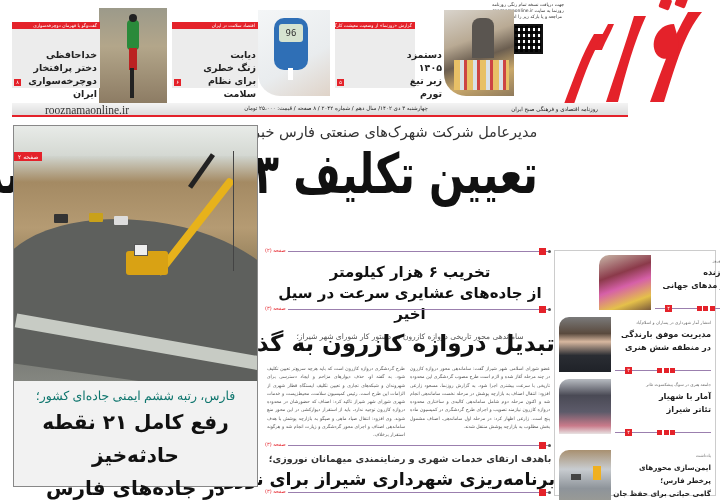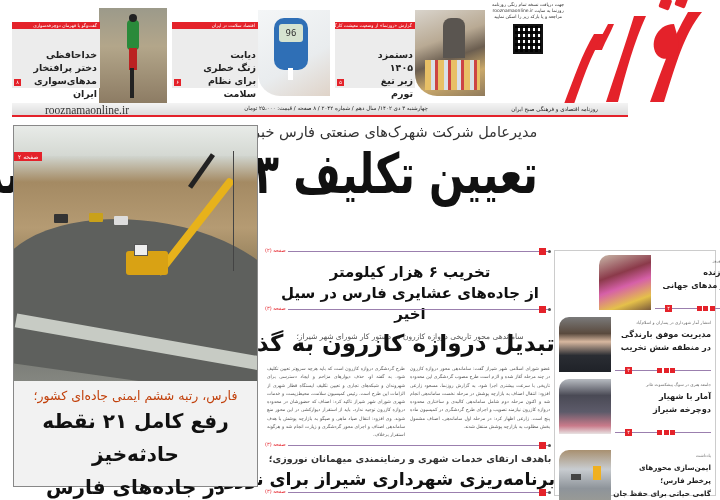--- a/index.html
+++ b/index.html
@@ -41,21 +41,21 @@
     .left-photo .road { position:absolute; left:-20px; top:95px; width:300px; height:160px; border-radius: 50% 50% 0 0; background:#5e605d; transform: rotate(8deg); }
     .left-photo .road2 { position:absolute; left:40px; top:125px; width:210px; height:90px; border-radius: 50%; background:#a6906a; transform: rotate(6deg); }
     .left-photo .rail { position:absolute; left:0; top:210px; width:260px; height:14px; background:#c7cbc4; transform: rotate(10deg); }
     .crane-arm { position:absolute; left:140px; top:28px; width:8px; height:120px; background:#e7b21b; transform: rotate(38deg); transform-origin: bottom; border-radius:3px; }
     .crane-arm-top { position:absolute; left:185px; top:25px; width:5px; height:40px; background:#222; transform: rotate(35deg); }
     .crane-body { position:absolute; left:112px; top:125px; width:42px; height:24px; background:#d9a214; border-radius: 3px; }
     .crane-cab { position:absolute; left:120px; top:118px; width:14px; height:12px; background:#eee; border: 1px solid #555; }
     .truck { position:absolute; height:9px; width:14px; background:#333; border-radius:1px; }
     .left-tag { position:absolute; left:0; top:26px; background:#e4222a; color:#fff; font-size:6px; padding:1px 4px; }
     .left-text { position:absolute; left:0; top:258px; width:243px; text-align:center; }
-    .left-kicker { font-size: 12.5px; color: #c2410c; margin-top: 4px; }
+    .left-kicker { font-size: 12.5px; color: #0f766e; margin-top: 4px; font-family: Liberation Serif, serif; }
     .left-title { font-size: 20px; font-weight: bold; color: #111; line-height: 33px; margin-top: 2px; }
 
     
     .sep { height: 1px; background: #9b7fae; }
     .sep .pg { position:absolute; left:0; top:-4px; font-size:5px; color:#e4222a; background:#fff; padding-right:2px; }
     .sep .dot { position:absolute; right:4px; top:-3px; width:7px; height:7px; background:#e4222a; }
     .sep .tip { position:absolute; right:-1px; top:-1px; width:3px; height:3px; background:#555; border-radius:50%; }
     .story2-title { font-size: 15px; font-weight: bold; text-align: center; line-height: 21px; color: #111; }
     .story3-kicker { font-size: 7.5px; color: #555; text-align: center; }
     .story3-title { font-size: 23px; font-weight: bold; text-align: center; color: #111; white-space: nowrap; letter-spacing: -0.5px; }
@@ -86,21 +86,21 @@
     <path d="M40 40 C26 62 18 88 10 110 L0 110 C10 84 18 60 30 40 Z" fill="#e4222a"></path>
     <path d="M50 30 C44 44 40 50 38 56 L30 56 C34 48 40 38 44 30 Z" fill="#e4222a"></path>
   </svg>
 </div>
 
 <div class="abs tagline-qr">
   <div class="qr-text">جهت دریافت نسخه تمام رنگی روزنامه روزنما به سایت rooznamaonline.ir مراجعه و یا بارکد زیر را اسکن نمایید</div>
   <div class="qr"></div>
 </div>
 
-<div class="abs teaser" style="left:335px; width:150px;">
+<div class="abs teaser" style="left:335px; width:179px;">
   <div class="photo" style="right:0; background: linear-gradient(160deg,#d9d4cc 0%,#b9aa94 35%,#6b5e50 55%,#c9a86a 75%,#8f7a5c 100%);">
     <div style="position:absolute; left:28px; top:8px; width:22px; height:40px; background:#5a5550; border-radius:8px 8px 0 0;"></div>
     <div style="position:absolute; left:10px; top:50px; width:55px; height:30px; background: repeating-linear-gradient(90deg,#e8c066 0 6px,#d9e0e8 6px 10px,#c44 10px 13px);"></div>
   </div>
   <div class="box" style="left:0; width:80px;"></div>
   <div class="kicker" style="left:0; width:80px;">گزارش «روزنما» از وضعیت معیشت کارگران</div>
   <div class="ttl" style="right:72px; width:60px;">
     <div>دستمزد ۱۴۰۵</div>
     <div>زیر تیغ</div>
     <div>تورم</div>
@@ -129,21 +129,21 @@
     <div style="position:absolute; left:28px; top:12px; width:12px; height:30px; background:#2a8a3a; border-radius:4px;"></div>
     <div style="position:absolute; left:30px; top:6px; width:8px; height:8px; background:#222; border-radius:50%;"></div>
     <div style="position:absolute; left:30px; top:40px; width:8px; height:22px; background:#b22;"></div>
     <div style="position:absolute; left:31px; top:60px; width:4px; height:30px; background:#222;"></div>
   </div>
   <div class="box" style="left:0; width:88px;"></div>
   <div class="kicker" style="left:0; width:88px;">گفت‌وگو با قهرمان دوچرخه‌سواری</div>
   <div class="ttl" style="right:70px; width:85px;">
     <div>خداحافظی</div>
     <div>دختر پرافتخار</div>
-    <div>مدهای‌سواری ایران</div>
+    <div>دوچرخه‌سواری ایران</div>
   </div>
   <div class="pg" style="left:2px;">۸</div>
 </div>
 
 <div class="abs datebar">
   <div class="left">rooznamaonline.ir</div>
   <div class="mid">چهارشنبه ۳ دی ۱۴۰۲/ سال دهم / شماره ۲۰۴۲ / ۸ صفحه / قیمت: ۲۵،۰۰۰ تومان</div>
   <div class="right">روزنامه اقتصادی و فرهنگی صبح ایران</div>
 </div>
 
@@ -151,21 +151,21 @@
 <div class="abs headline">تعیین تکلیف ۵۰۳ پرونده سرمایه‌گذاری</div>
 
 <div class="abs sep" style="left:265px; top:251px; width:285px;">
   <span class="pg">صفحه (۲)</span>
   <span class="dot"></span>
   <span class="tip"></span>
 </div>
 
 <div class="abs story2-title" style="left:265px; top:262px; width:290px;">
   <div>تخریب ۶ هزار کیلومتر</div>
-  <div>از جاده‌های عشایری فارس در سیل اخیر</div>
+  <div>از جاده‌های عشایری سرعت در سیل اخیر</div>
 </div>
 
 <div class="abs sep" style="left:265px; top:309px; width:285px;">
   <span class="pg">صفحه (۳)</span>
   <span class="dot"></span>
   <span class="tip"></span>
 </div>
 
 <div class="abs story3-kicker" style="left:265px; top:316px; width:290px;margin-top:16px;">ساماندهی محور تاریخی دروازه کازرون در دستور کار شورای شهر شیراز؛</div>
 <div class="abs story3-title" style="left:265px; top:330px; width:290px;">تبدیل دروازه کازرون به گذر گردشگری</div>
@@ -224,33 +224,33 @@
     <div class="line"></div>
     <div class="pgbox">۴</div>
     <div class="dots"></div>
   </div>
 
   <div class="sb-item" style="top:66px;">
     <div class="thumb" style="background: linear-gradient(180deg,#7a7a7a 0%,#5a4a3e 30%,#d8b8a0 45%,#2a2d33 70%,#1f2228 100%);"></div>
     <div class="cap">انتشار آمار شهرداری در پساران و اسلام‌آباد</div>
     <div class="ttl">
       <div>مدیریت موفق بارندگی</div>
-      <div>در منطقه شش تخریب</div>
+      <div>در منطقه شش هنری</div>
     </div>
     <div class="line"></div>
     <div class="pgbox">۳</div>
     <div class="dots"></div>
   </div>
 
   <div class="sb-item" style="top:128px;">
     <div class="thumb" style="background: linear-gradient(180deg,#b8bcc2 0%,#4a4a55 30%,#5d5b6a 60%,#c97a8a 85%,#e8e2e2 100%);"></div>
     <div class="cap">جامعه هنری در سوگ پیشکسوت تئاتر</div>
     <div class="ttl">
       <div>آمار با شهیار</div>
-      <div>دوچرخه شیراز</div>
+      <div>تئاتر شیراز</div>
     </div>
     <div class="line"></div>
     <div class="pgbox">۴</div>
     <div class="dots"></div>
   </div>
 
   <div class="sb-item" style="top:199px;">
     <div class="thumb" style="background: linear-gradient(180deg,#a89070 0%,#c8ccd0 35%,#8e949a 70%,#9c9c94 100%);">
       <div style="position:absolute; left:34px; top:16px; width:8px; height:14px; background:#f0b020;"></div>
       <div style="position:absolute; left:12px; top:24px; width:10px; height:6px; background:#444;"></div>

